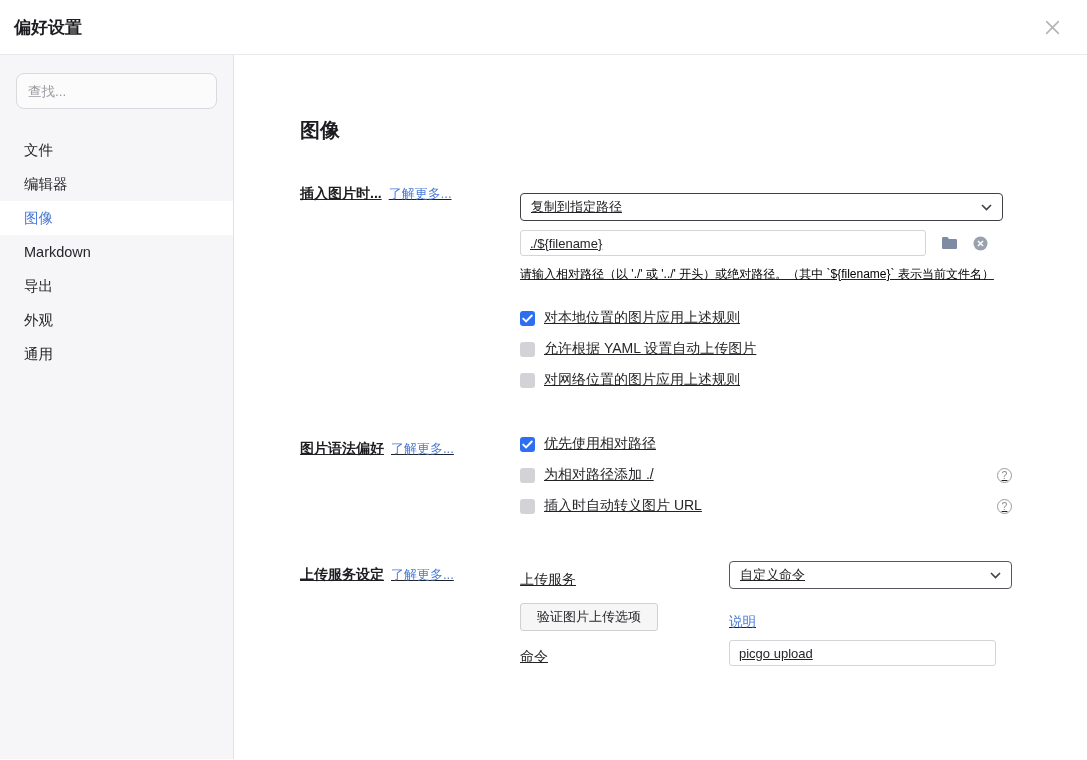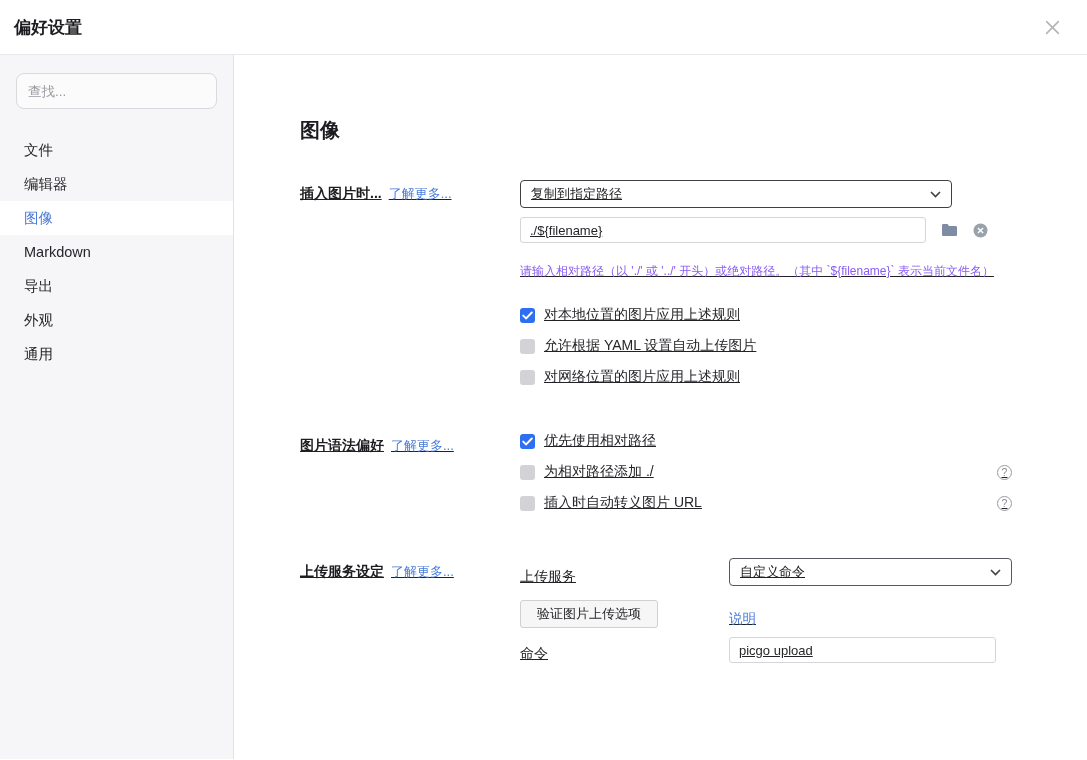--- a/index.html
+++ b/index.html
@@ -43,31 +43,31 @@
   .row-left{ width:220px; flex:none; padding-top:5px; white-space:nowrap; }
   .sec-label{ font-weight:bold; font-size:14px; color:#1e1e22; }
   .learn{ color:#4a7bd8; font-size:13px; margin-left:7px; text-decoration:none; cursor:pointer; }
   .row-right{ width:492px; flex:none; }
   
   .select{
     display:flex; align-items:center; justify-content:space-between;
     border:1px solid #55585e; border-radius:4px; background:#fff;
     height:28px; padding:0 10px; font-size:13px; cursor:pointer; color:#222;
   }
-  .select.big{ width:432px; border-color:#3e4146; }
+  .select.big{ width:483px; border-color:#3e4146;margin-top:13px; }
   .select.small{ width:283px; }
   
   .text-input{
     border:1px solid #d4d4d9; border-radius:3px; height:26px; padding:0 9px;
     font-size:13px; color:#26262a; outline:none; background:#fff; font-family:inherit;
   }
   .path-row{ display:flex; align-items:center; margin-top:9px; gap:15px; }
   .path-input{ width:406px; }
   .icon-btn{ cursor:pointer; display:flex; align-items:center; }
-  .hint{ margin-top:20px; font-size:12px; color:#8b5cf6; white-space:nowrap; }
+  .hint{ margin-top:10px; font-size:12px; color:#000000; white-space:nowrap; }
   
   .checks{ margin-top:26px; display:flex; flex-direction:column; gap:13px; }
   .check-row{ display:flex; align-items:center; cursor:pointer; font-size:14px; color:#26262a; min-height:16px; }
   .checkbox{
     width:15px; height:15px; border-radius:3px; background:#d2d2d7; flex:none;
     margin-right:9px; display:flex; align-items:center; justify-content:center;
   }
   .checkbox svg{ display:none; }
   .checkbox.checked{ background:#2e6ef2; }
   .checkbox.checked svg{ display:block; }

